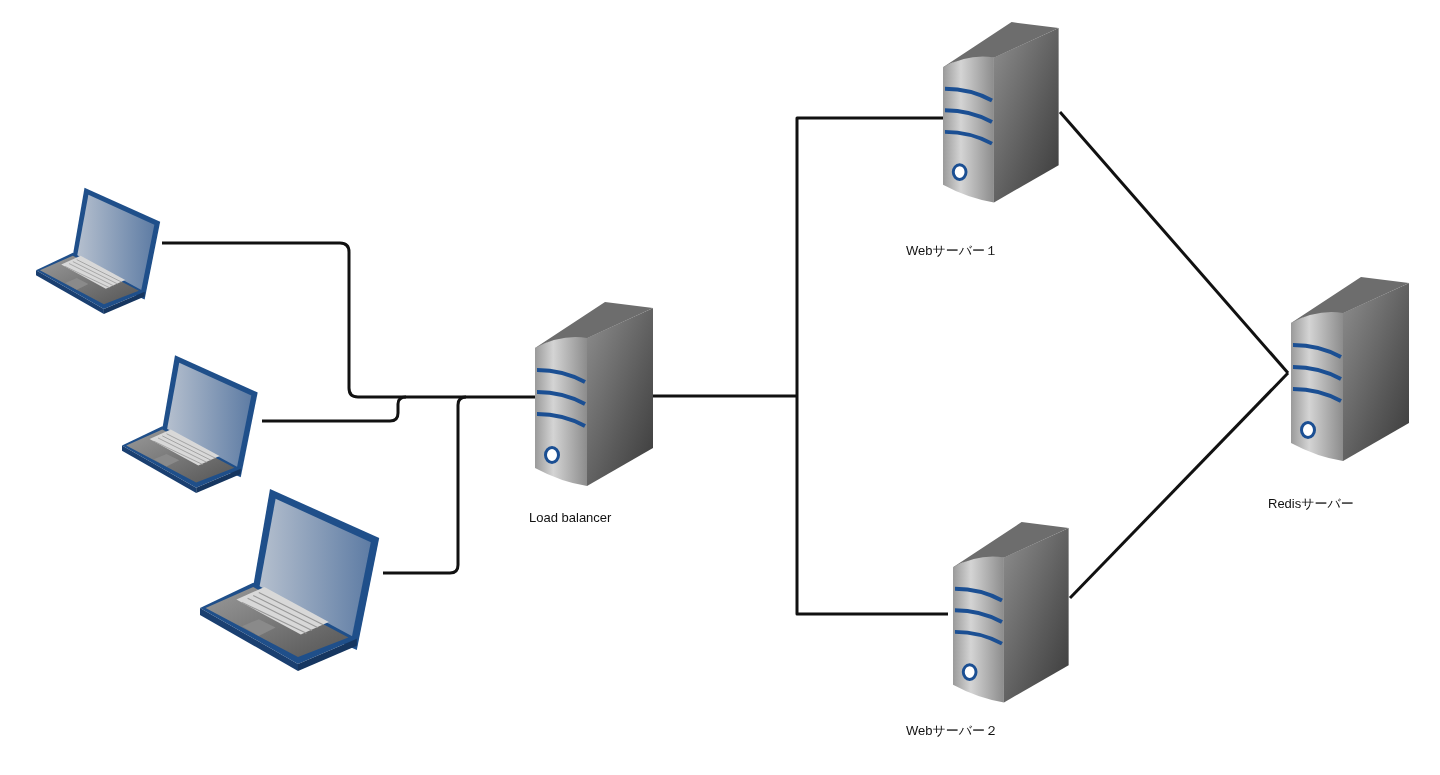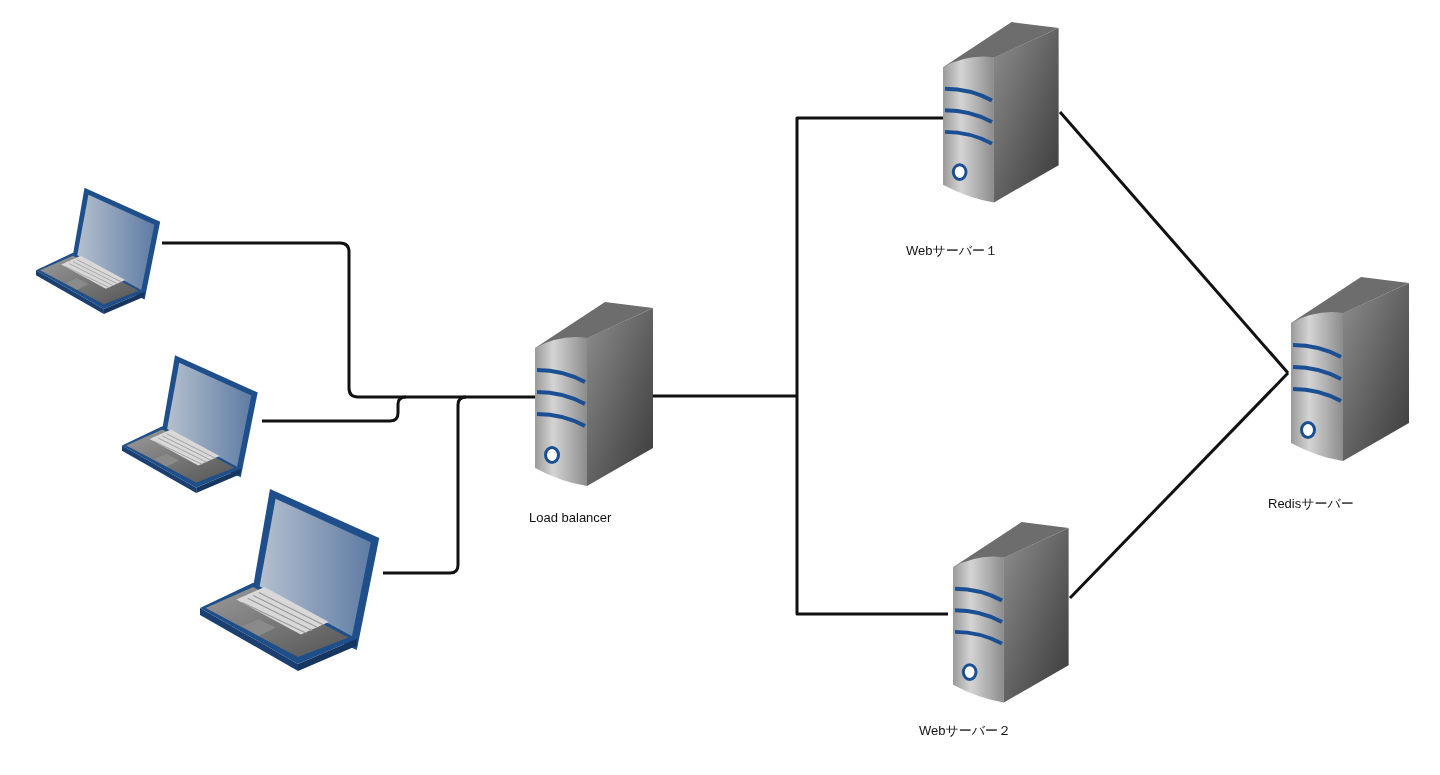--- a/index.html
+++ b/index.html
@@ -106,14 +106,14 @@
   <g transform="translate(953 528) scale(0.98)">
     <use href="#server"></use>
   </g>
   <g transform="translate(1291 283) scale(1.0)">
     <use href="#server"></use>
   </g>
 </svg>
 
 <div class="label" style="left:529px; top:510px;">Load balancer</div>
 <div class="label" style="left:906px; top:242px;">Webサーバー１</div>
-<div class="label" style="left:906px; top:722px;margin-left:13px;">Webサーバー２</div>
+<div class="label" style="left:906px; top:722px;">Webサーバー２</div>
 <div class="label" style="left:1268px; top:483px;margin-top:12px;">Redisサーバー</div>
 
 </body></html>

